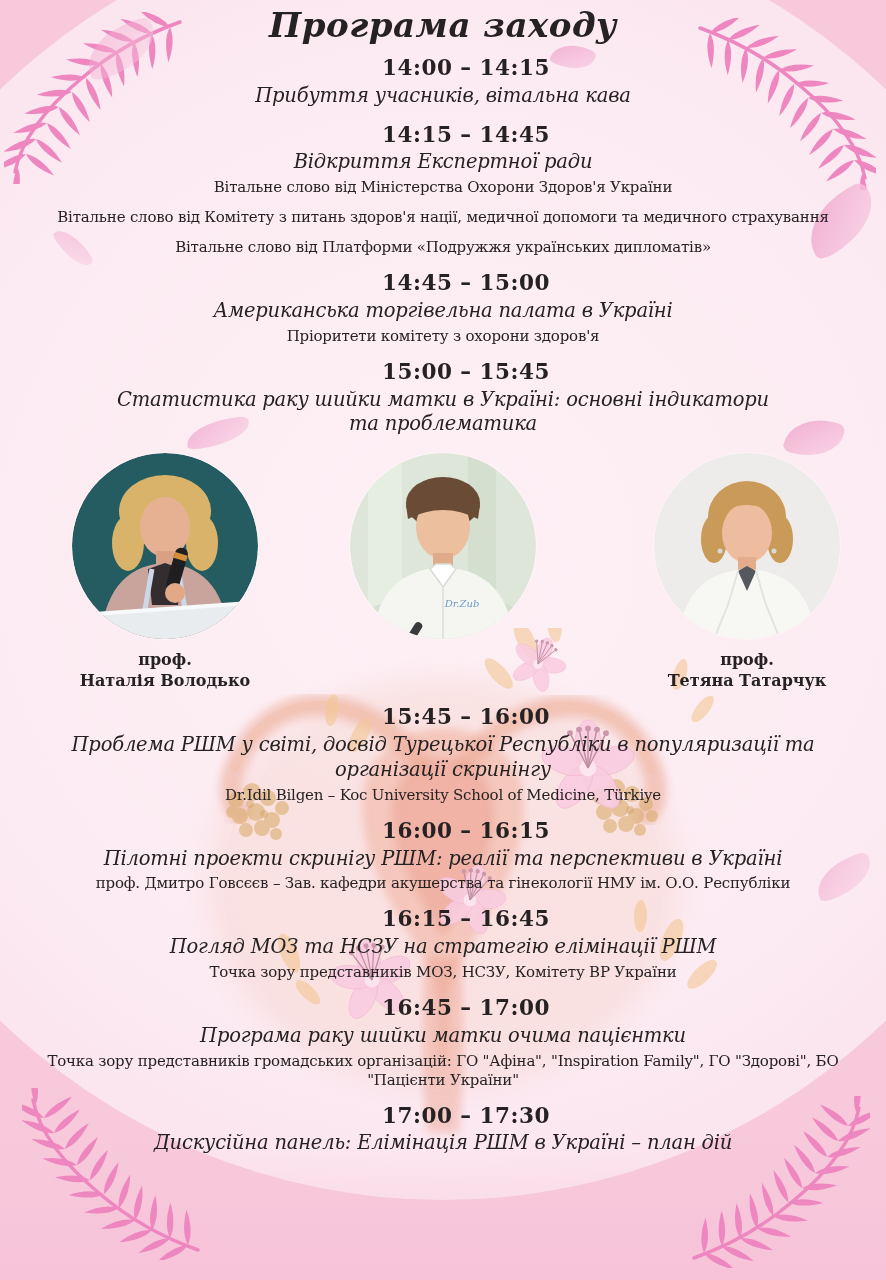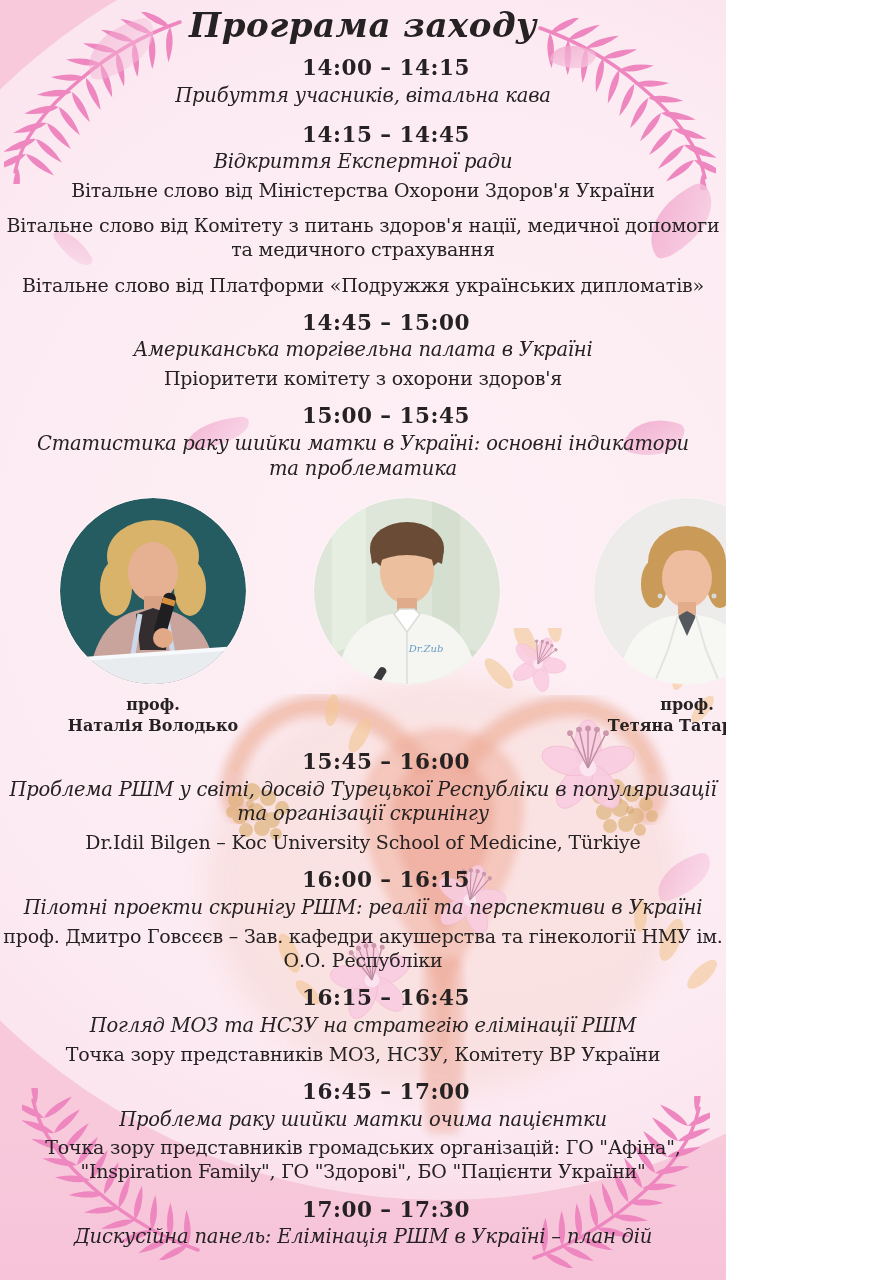--- a/index.html
+++ b/index.html
@@ -1,17 +1,17 @@
 <!DOCTYPE html>
 <html><head>
 <meta charset="utf-8">
 <style>
   html,body{margin:0;padding:0;}
   .poster{
-    position:relative;width:726px;height:1280px;overflow:hidden;
+    position:relative;width:886px;height:1280px;overflow:hidden;
     font-family:"DejaVu Serif", serif;color:#262223;background:#f7c9db;
   }
   
   .bg-light{
     position:absolute;left:-197px;top:-90px;width:1280px;height:1290px;border-radius:50%;
     background:radial-gradient(circle at 50% 50%, #fdf0f5 0%, #fcebf2 55%, #fbe4ee 74%, rgba(250,214,229,0) 99%);
     z-index:0;
   }
   .bg-bottom{
     position:absolute;left:0;bottom:0;width:100%;height:140px;z-index:0;
@@ -30,21 +30,21 @@
   }
   .anatomy{position:absolute;left:0;top:628px;width:886px;height:560px;z-index:1;pointer-events:none;}
   
   .content{position:absolute;inset:0;z-index:3;text-align:center;}
   .title{
     margin:6px 0 0;font-size:34px;line-height:1.15;font-weight:bold;font-style:italic;letter-spacing:.5px;
   }
   .slot{margin-top:13px;}
   .time{font-size:21.5px;font-weight:bold;letter-spacing:.5px;line-height:1.2;padding-left:46px;}
   .topic{font-style:italic;font-size:19.5px;line-height:1.27;margin-top:3px;letter-spacing:-.2px;}
-  .detail{font-size:19px;line-height:1.27;margin-top:3px;letter-spacing:-.2px;}
+  .detail{font-size:15px;line-height:1.27;margin-top:3px;letter-spacing:-.2px;}
   .gap{margin-top:11px;}
   .w660{max-width:660px;margin-left:auto;margin-right:auto;}
   .w720{max-width:720px;margin-left:auto;margin-right:auto;}
   .w750{max-width:750px;margin-left:auto;margin-right:auto;}
   .w800{max-width:800px;margin-left:auto;margin-right:auto;}
   
   .speakers{margin-top:16px;display:flex;justify-content:flex-start;}
   .speaker{margin:0;width:210px;}
   .speaker.s1{margin-left:60px;}
   .speaker.s2{margin-left:68px;}
@@ -327,21 +327,21 @@
     </section>
 
     <section class="slot">
       <div class="time">16:15 – 16:45</div>
       <div class="topic">Погляд МОЗ та НСЗУ на стратегію елімінації РШМ</div>
       <div class="detail">Точка зору представників МОЗ, НСЗУ, Комітету ВР України</div>
     </section>
 
     <section class="slot">
       <div class="time">16:45 – 17:00</div>
-      <div class="topic">Проблема раку шийки матки очима пацієнтки</div>
+      <div class="topic">Програма раку шийки матки очима пацієнтки</div>
       <div class="detail w800">Точка зору представників громадських організацій: ГО "Афіна", "Inspiration Family", ГО "Здорові", БО "Пацієнти України"</div>
     </section>
 
     <section class="slot">
       <div class="time">17:00 – 17:30</div>
       <div class="topic">Дискусійна панель: Елімінація РШМ в Україні – план дій</div>
 
     </section>
 
   </div>

